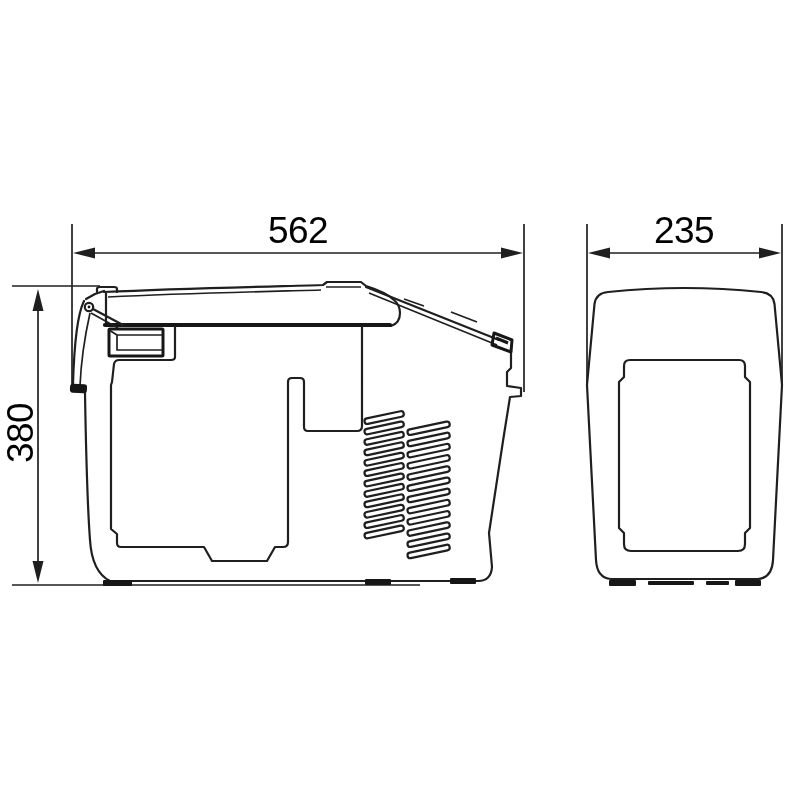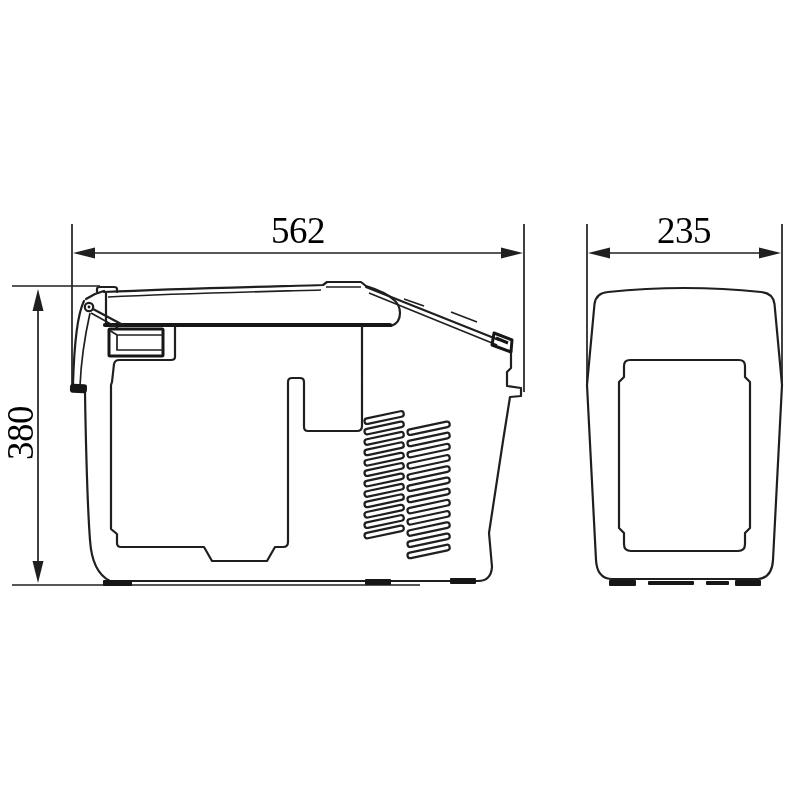--- a/index.html
+++ b/index.html
@@ -1,17 +1,17 @@
 <!DOCTYPE html>
 <html style="--line: #1f1f1f; --dark: #161616; --text: #000000; --bg: #ffffff;"><head>
 <meta charset="utf-8">
 <style>
   html,body{margin:0;padding:0;background:#fff;}
   .canvas{position:relative;width:796px;height:800px;background:var(--bg,#fff);overflow:hidden;
-          font-family:Liberation Serif, serif;}
+          font-family:Liberation Sans, sans-serif;}
   svg{position:absolute;left:0;top:0;}
   .ln{stroke:var(--line,#1f1f1f);fill:none;stroke-width:2.2;stroke-linecap:round;stroke-linejoin:round;}
   .ln-thin{stroke:var(--line,#1f1f1f);fill:none;stroke-width:1.7;stroke-linecap:butt;}
   .ln-thick{stroke:var(--dark,#161616);fill:none;stroke-width:4.2;stroke-linecap:round;}
   .ln-med{stroke:var(--dark,#161616);fill:none;stroke-width:3;stroke-linejoin:round;}
   .fill-dark{fill:var(--dark,#161616);stroke:none;}
   .arrow{fill:var(--line,#1f1f1f);stroke:none;}
   .dim-text{fill:var(--text,#000);font-size:37px;letter-spacing:-0.5px;}
   .vent-slot{stroke:var(--line,#1f1f1f);stroke-width:2.2;fill:#fff;}
 </style>

